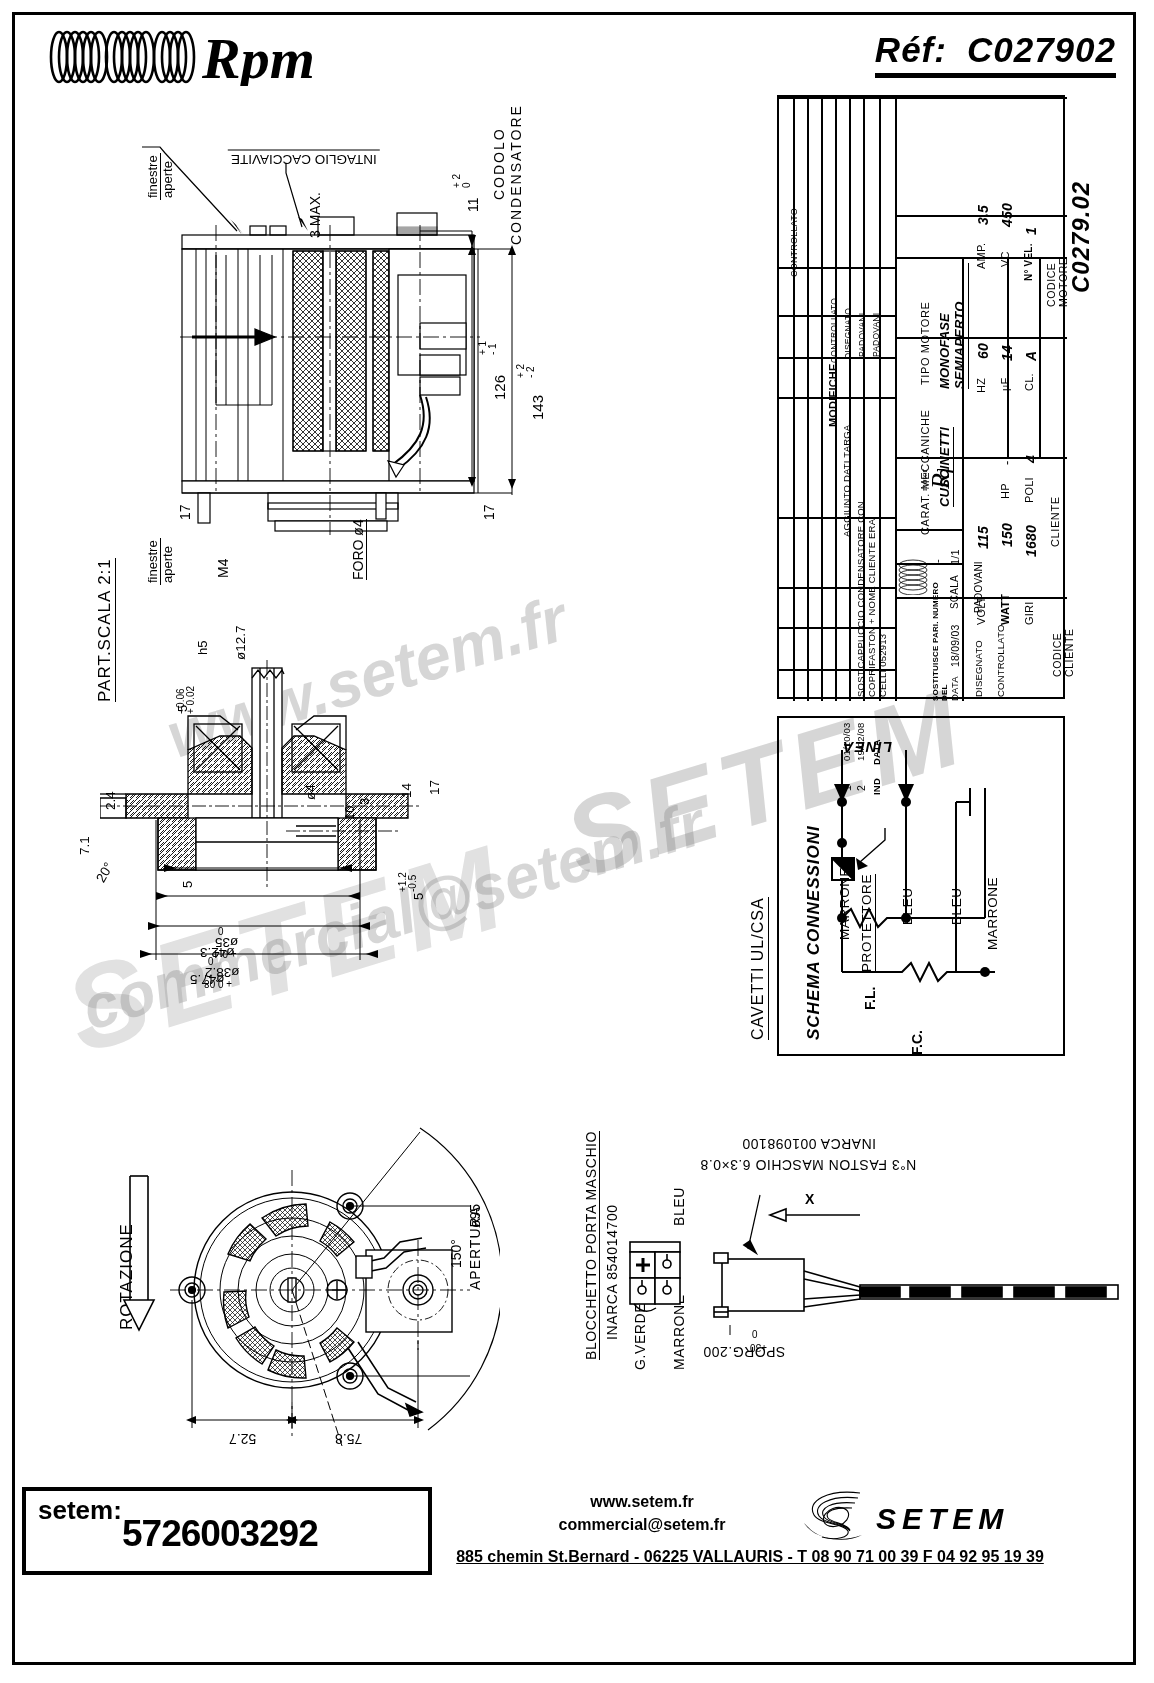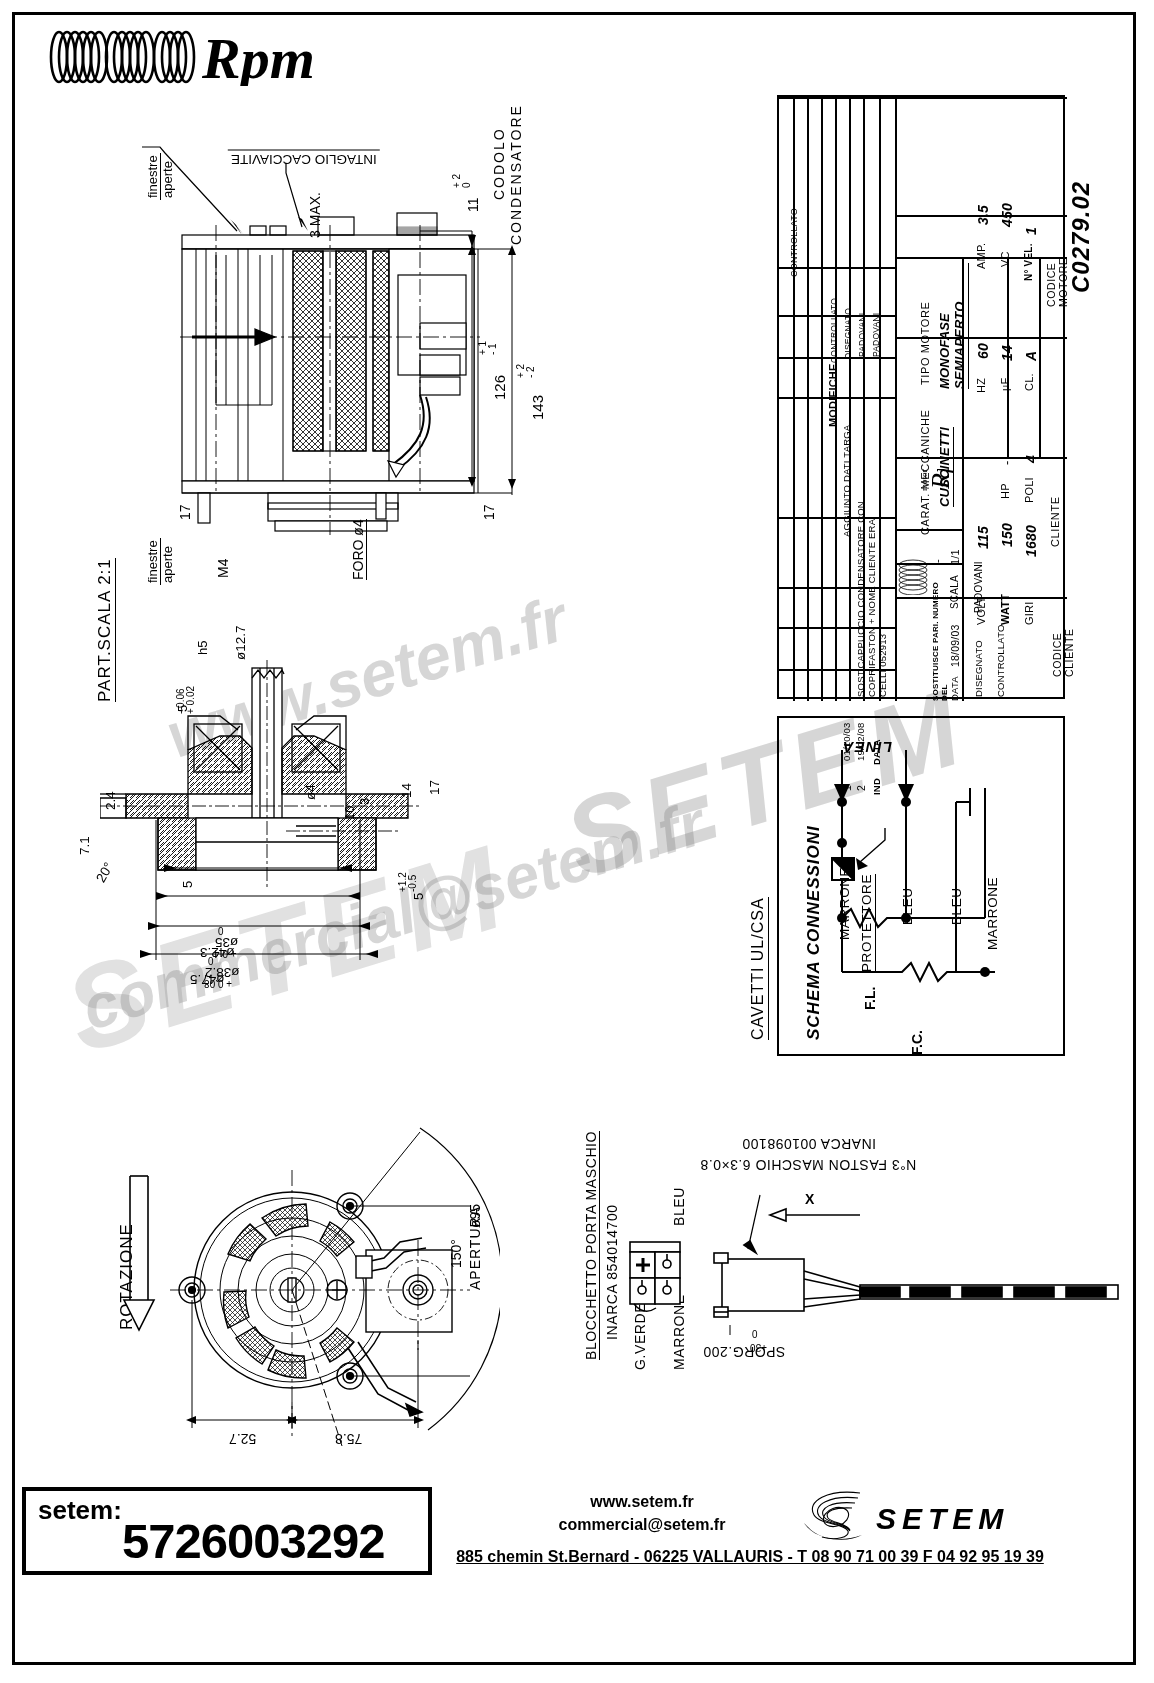--- a/index.html
+++ b/index.html
@@ -10,21 +10,21 @@
   .t{position:absolute;white-space:nowrap;line-height:1;}
   .r90{transform-origin:0 0;transform:rotate(-90deg);}
   .r180{transform-origin:50% 50%;transform:rotate(180deg);}
   
   #logo-rpm{position:absolute;left:34px;top:28px;}
   #ref{position:absolute;right:38px;top:30px;font-style:italic;font-weight:bold;font-size:35px;letter-spacing:1px;border-bottom:5px solid #000;padding-bottom:3px;}
   #ref .lbl{margin-right:20px;}
   
   #codebox{position:absolute;left:22px;top:1487px;width:402px;height:80px;border:4px solid #000;}
   #codebox .clabel{position:absolute;left:12px;top:4px;font-size:26px;font-weight:bold;}
-  #codebox .cnum{position:absolute;left:96px;top:22px;font-size:49px;font-weight:bold;letter-spacing:-1px;}
+  #codebox .cnum{position:absolute;left:96px;top:22px;font-size:37px;font-weight:bold;letter-spacing:-1px;}
   #footweb{position:absolute;left:512px;top:1490px;width:260px;text-align:center;font-size:16px;font-weight:bold;line-height:1.45;}
   #footaddr{position:absolute;left:430px;top:1548px;width:640px;text-align:center;font-size:16px;font-weight:bold;text-decoration:underline;}
   #setemlogo{position:absolute;left:800px;top:1487px;}
   .setemword{font-style:italic;font-weight:bold;font-size:30px;letter-spacing:6px;color:#fff;-webkit-text-stroke:1.4px #000;}
   
   #tb{position:absolute;left:777px;top:95px;width:288px;height:604px;border:2px solid #000;box-sizing:border-box;}
   .tbl{position:absolute;background:#000;}
   .tcell{position:absolute;font-size:10.5px;letter-spacing:.2px;}
   .ital{font-style:italic;font-weight:bold;}
   .wm{position:absolute;color:rgba(120,120,120,.30);font-weight:bold;font-style:italic;white-space:nowrap;pointer-events:none;}
@@ -63,20 +63,23 @@
             <ellipse cx="128" cy="29" rx="8" ry="25"></ellipse>
             <ellipse cx="136" cy="29" rx="8" ry="25"></ellipse>
             <ellipse cx="144" cy="29" rx="8" ry="25"></ellipse>
             <ellipse cx="152" cy="29" rx="8" ry="25"></ellipse>
           </g>
       </g>
       <text x="168" y="50" font-family="Liberation Serif, serif" font-size="58" font-style="italic" font-weight="bold">Rpm</text>
     </svg>
   </div>
 
+  <div id="ref">
+    <span class="lbl">Réf:</span><span>C027902</span>
+  </div>
 
   <div class="abs" style="left:120px;top:105px;width:430px;height:470px;">
     <svg width="430" height="470" viewBox="0 0 430 470">
       <g stroke="#000" fill="none" stroke-width="1.2">
 
         <rect x="62" y="130" width="292" height="14" fill="#fff"></rect>
 
         <rect x="130" y="121" width="16" height="9"></rect>
           <rect x="150" y="121" width="16" height="9"></rect>
         <rect x="198" y="112" width="36" height="18"></rect>

